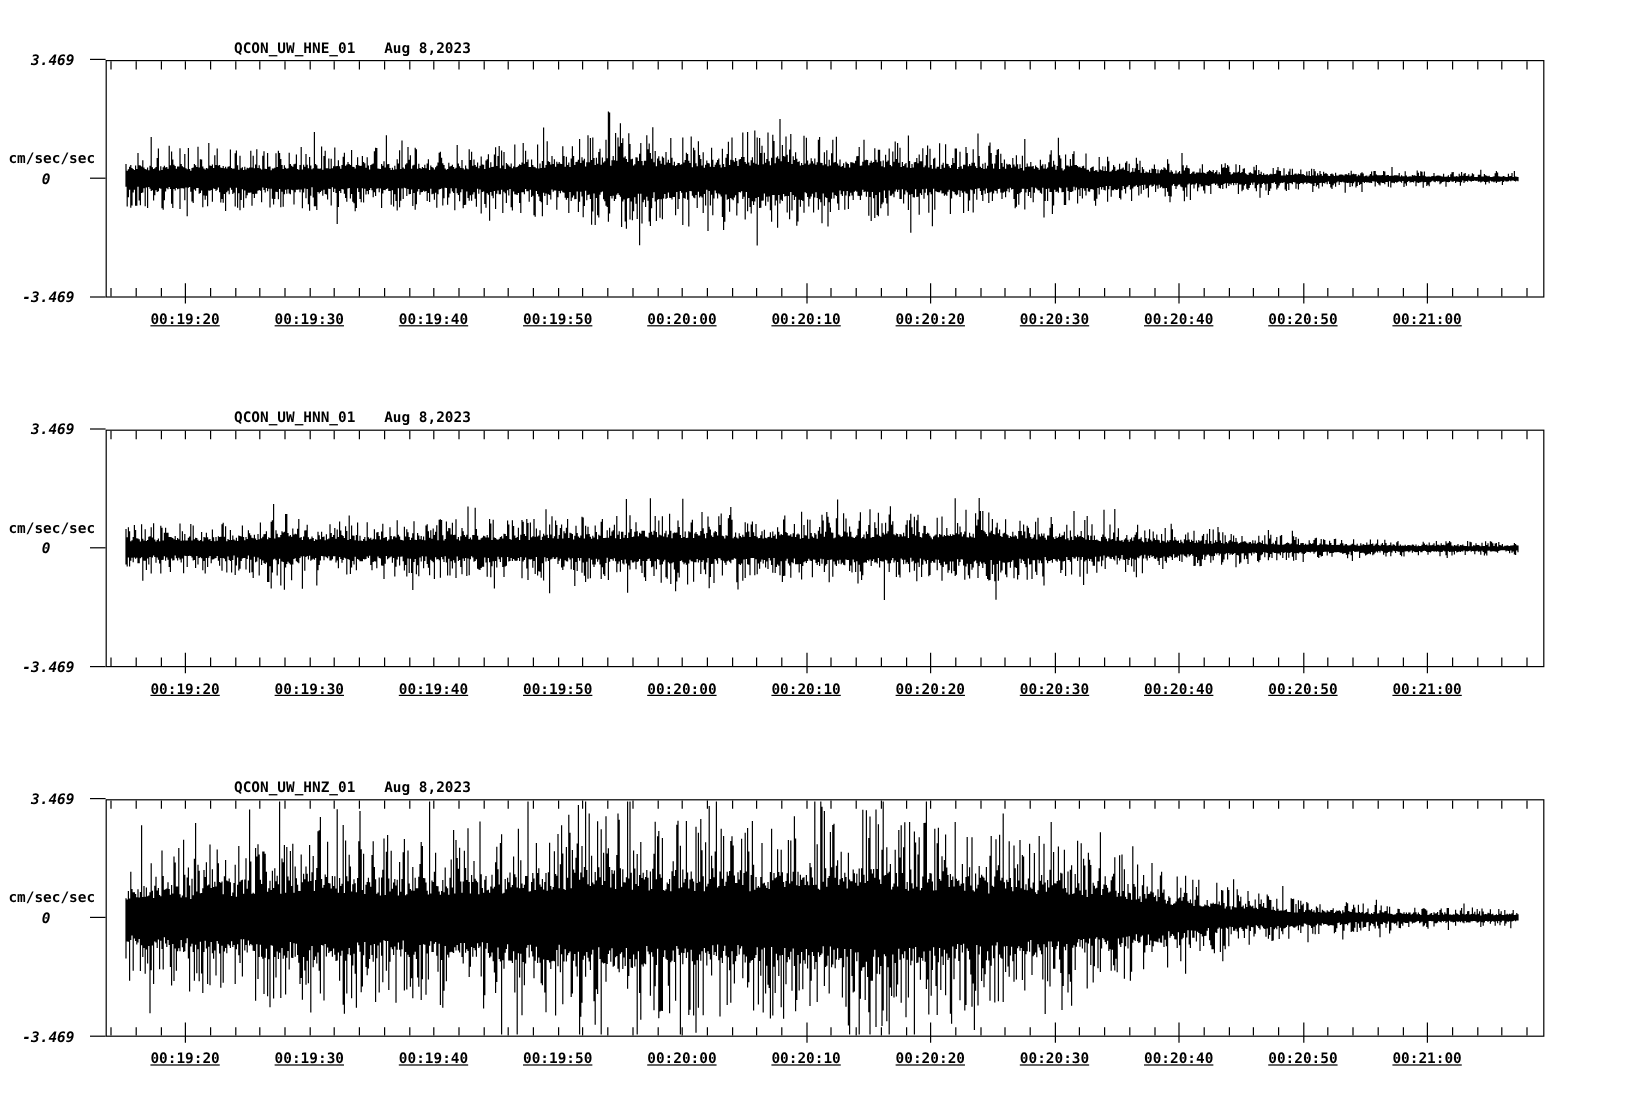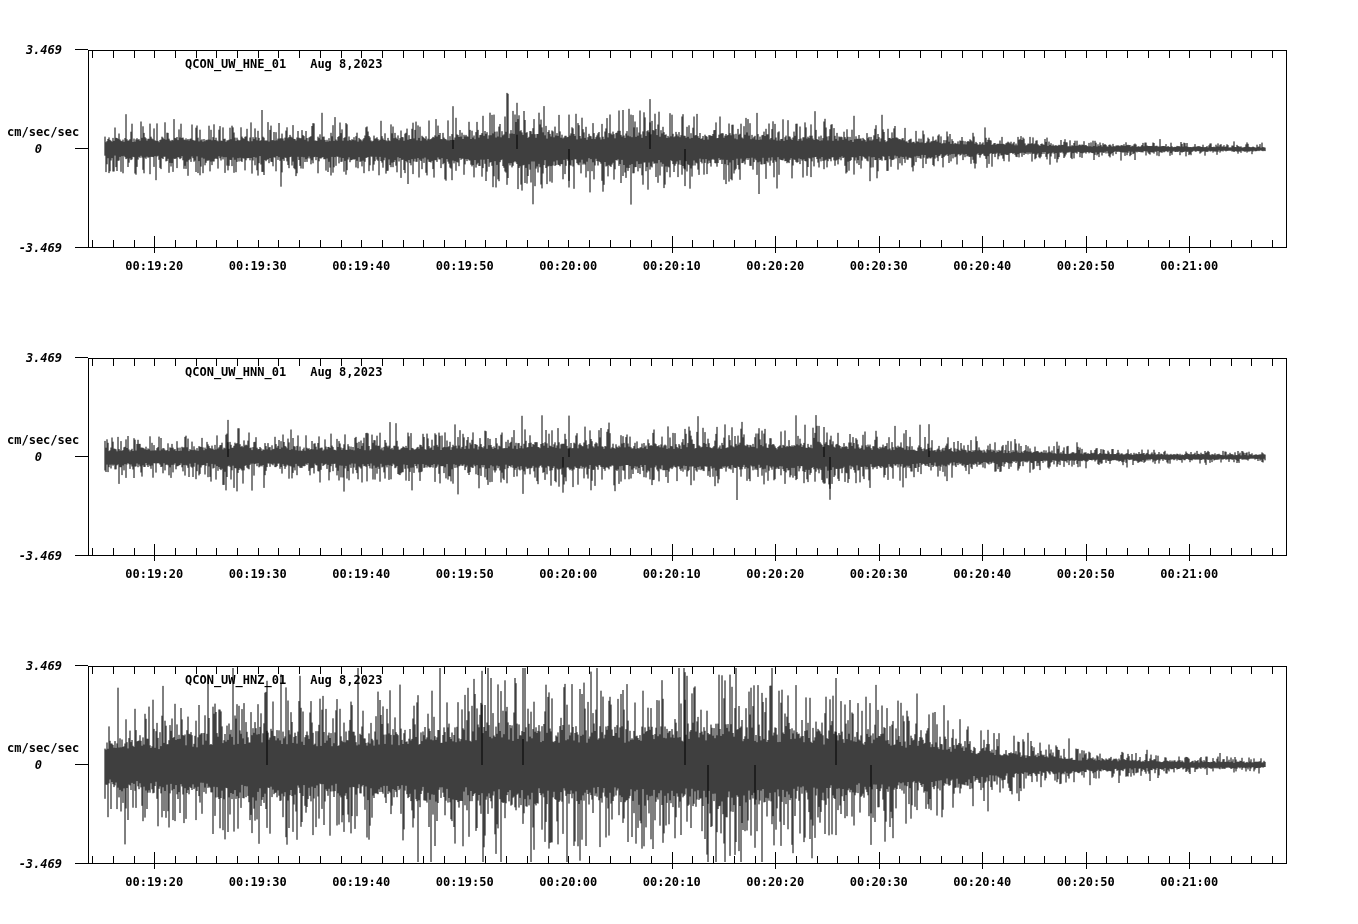--- a/index.html
+++ b/index.html
@@ -5,33 +5,33 @@
   html,body{margin:0;padding:0;}
   body{
     width:1358px;height:924px;position:relative;
     background:#ffffff;color:#000000;
     font-family:"DejaVu Sans Mono","Liberation Mono",monospace;
     font-weight:bold;font-size:12px;
     -webkit-font-smoothing:none;
   }
   .panel{position:absolute;left:88px;width:1199px;height:198px;}
   .plot-svg{position:absolute;left:0;top:0;width:1199px;height:198px;overflow:visible;display:block;}
-  .title{position:absolute;left:97px;top:-17px;height:14px;line-height:14px;white-space:pre;display:flex;margin-top:24px;}
+  .title{position:absolute;left:107px;top:-17px;height:14px;line-height:14px;white-space:pre;display:flex;}
   .title .date{margin-left:24px;}
   .ylab{position:absolute;height:14px;line-height:14px;text-align:right;white-space:nowrap;font-style:italic;}
   .ylab-top{right:calc(100% + 26px);top:-7px;}
   .ylab-zero{right:calc(100% + 46px);top:92px;}
   .ylab-bot{right:calc(100% + 26px);top:191px;margin-left:46px;}
   .yunit{position:absolute;left:-81px;top:75px;height:14px;line-height:14px;white-space:nowrap;}
   .ydash{position:absolute;left:-13px;width:13px;height:1px;background:#000;}
   .ydash.d-top{top:-1px;}
   .ydash.d-mid{top:98px;}
   .ydash.d-bot{top:197px;}
   .xlabels{position:absolute;left:0;top:209px;width:100%;height:14px;}
-  .xlab{position:absolute;width:90px;margin-left:-45px;text-align:center;height:14px;line-height:14px;}
+  .xlab{position:absolute;width:90px;margin-left:-45px;text-align:center;height:14px;line-height:14px;text-decoration:underline;}
 </style>
 </head>
 <body>
 
 <div class="panel" id="panel-0" style="top: 50px;">
   <div class="title">
     <span>QCON_UW_HNE_01</span>
     <span class="date">Aug 8,2023</span>
   </div>
   <div class="ylab ylab-top">3.469</div>

